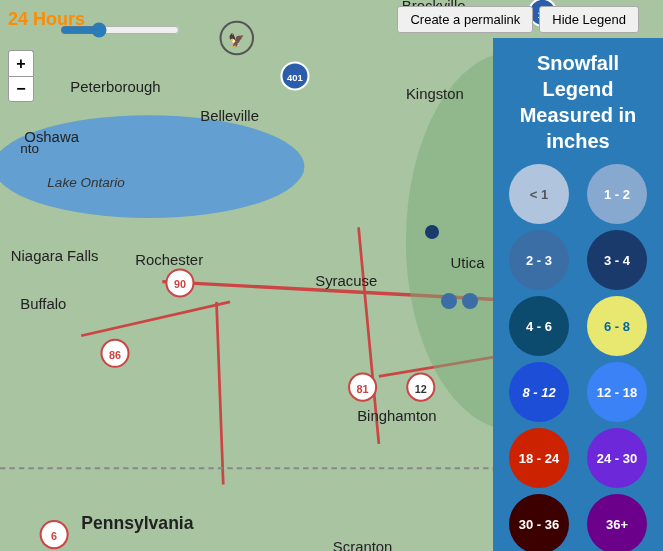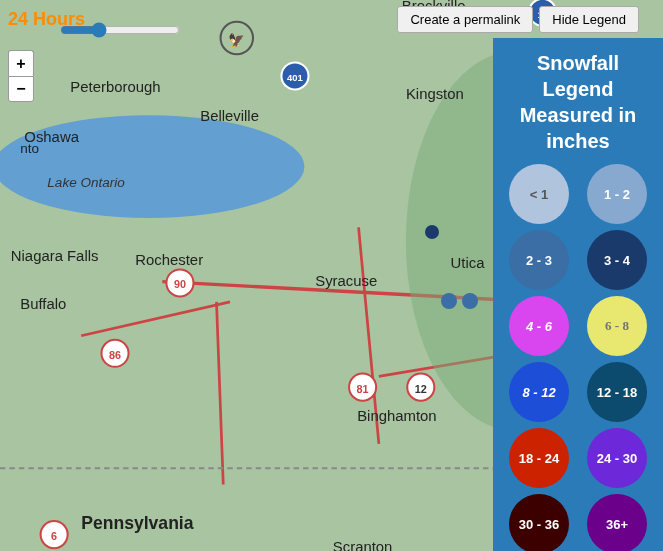--- a/index.html
+++ b/index.html
@@ -257,30 +257,30 @@
         <div class="legend-item">
           <div class="legend-circle" style="background: rgb(135, 169, 208); color: rgb(255, 255, 255); text-align: right;">1 - 2</div>
         </div>
         <div class="legend-item">
           <div class="legend-circle" style="background: rgb(58, 110, 165); color: rgb(255, 255, 255);">2 - 3</div>
         </div>
         <div class="legend-item">
           <div class="legend-circle" style="background: rgb(26, 58, 107); color: rgb(255, 255, 255);">3 - 4</div>
         </div>
         <div class="legend-item">
-          <div class="legend-circle" style="background: #d946ef; color: rgb(255, 255, 255); font-style: italic;">4 - 6</div>
-        </div>
-        <div class="legend-item">
-          <div class="legend-circle" style="background: rgb(232, 232, 112); color: #737373; font-family: Liberation Serif, serif;">6 - 8</div>
+          <div class="legend-circle" style="background: #0c4a6e; color: rgb(255, 255, 255);">4 - 6</div>
+        </div>
+        <div class="legend-item">
+          <div class="legend-circle" style="background: rgb(232, 232, 112); color: #0369a1;">6 - 8</div>
         </div>
         <div class="legend-item">
           <div class="legend-circle" style="background: #1d4ed8; color: rgb(255, 255, 255); font-style: italic;">8 - 12</div>
         </div>
         <div class="legend-item">
-          <div class="legend-circle" style="background: #0c4a6e; color: rgb(255, 255, 255);">12 - 18</div>
+          <div class="legend-circle" style="background: #3b82f6; color: rgb(255, 255, 255);">12 - 18</div>
         </div>
         <div class="legend-item">
           <div class="legend-circle" style="background: rgb(204, 34, 0); color: rgb(255, 255, 255);">18 - 24</div>
         </div>
         <div class="legend-item">
           <div class="legend-circle" style="background: #6d28d9; color: rgb(255, 255, 255);">24 - 30</div>
         </div>
         <div class="legend-item">
           <div class="legend-circle" style="background: rgb(61, 0, 0); color: rgb(255, 255, 255);">30 - 36</div>
         </div>

